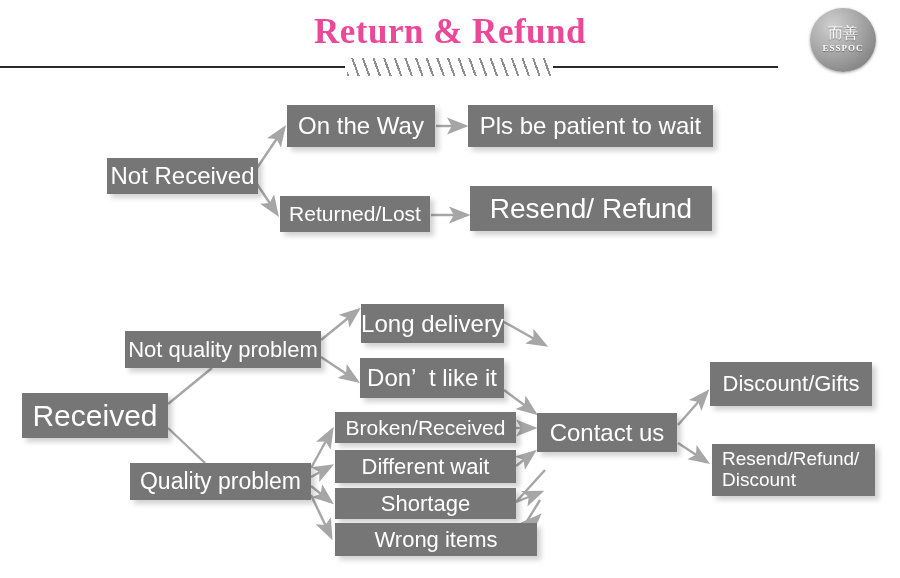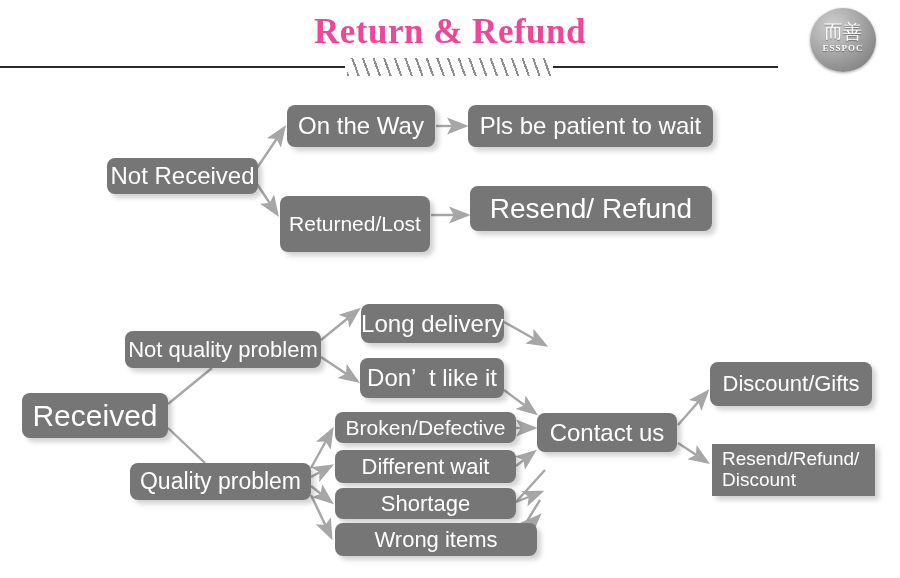--- a/index.html
+++ b/index.html
@@ -36,37 +36,37 @@
   .logo{
     position:absolute;left:810px;top:8px;width:66px;height:64px;
     border-radius:50%;
     background:
       radial-gradient(circle at 34% 28%, #cfcfcf 0%, #a9a9a9 42%, #8c8c8c 72%, #6f6f6f 100%);
     box-shadow:0 1px 3px rgba(0,0,0,.35);
     z-index:6;
     display:flex;flex-direction:column;align-items:center;justify-content:center;
     color:#ffffff;
   }
-  .logo-cn{font-size:19px;line-height:15px;font-family:Liberation Mono, monospace;
+  .logo-cn{font-size:15px;line-height:15px;font-family:Liberation Serif, serif;
     text-shadow:0 1px 1px rgba(0,0,0,.4);}
   .logo-en{font-size:9px;line-height:11px;letter-spacing:1px;font-weight:700;margin-top:2px;
     font-family:"Liberation Serif", serif;text-shadow:0 1px 1px rgba(0,0,0,.4);}
 
   
   .node{
     position:absolute;
     background:#767676;
     color:#ffffff;
     display:flex;align-items:center;
     box-shadow:4px 4px 5px rgba(0,0,0,.18);
     white-space:pre;
     z-index:4;
     box-sizing:border-box;
   }
-  .node.center{justify-content:center;border-radius:8px;}
+  .node.center{justify-content:center;}
   .node.left{justify-content:flex-start;padding-left:10px;}
   .node.multiline{white-space:pre-line;align-items:center;line-height:1.08;}
 
   svg.links{position:absolute;left:0;top:0;width:900px;height:578px;z-index:2;}
 </style>
 </head>
 <body>
 
 <div id="canvas">
 
@@ -118,35 +118,35 @@
       <path d="M678,443 L707,462"></path>
     </g>
   </svg>
 
   <div class="node center" style="left:107px;top:158px;width:151px;height:36px;font-size:24px;">Not Received</div>
 
   <div class="node center" style="left:287px;top:105px;width:148px;height:42px;font-size:24px;">On the Way</div>
 
   <div class="node center" style="left:468px;top:105px;width:245px;height:42px;font-size:24px;">Pls be patient to wait</div>
 
-  <div class="node center" style="left:280px;top:196px;width:150px;height:56px;font-size:21px;text-align:center;">Returned/Lost</div>
+  <div class="node center" style="left:280px;top:196px;width:150px;height:36px;font-size:21px;text-align:center;">Returned/Lost</div>
 
   <div class="node center" style="left:470px;top:186px;width:242px;height:45px;font-size:28px;">Resend/ Refund</div>
 
   <div class="node center" style="left:125px;top:331px;width:196px;height:37px;font-size:22px;">Not quality problem</div>
 
   <div class="node center" style="left:22px;top:393px;width:146px;height:45px;font-size:30px;">Received</div>
 
   <div class="node center" style="left:130px;top:463px;width:181px;height:37px;font-size:23px;">Quality problem</div>
 
   <div class="node center" style="left:361px;top:288px;width:143px;height:39px;font-size:24px;margin-top:16px;">Long delivery</div>
 
   <div class="node center" style="left:360px;top:358px;width:144px;height:40px;font-size:24px;">Don’  t like it</div>
 
-  <div class="node center" style="left:335px;top:412px;width:181px;height:31px;font-size:21px;">Broken/Defective</div>
+  <div class="node center" style="left:335px;top:412px;width:181px;height:31px;font-size:21px;">Broken/Received</div>
 
   <div class="node center" style="left:335px;top:450px;width:181px;height:33px;font-size:22px;">Different wait</div>
 
   <div class="node center" style="left:335px;top:488px;width:181px;height:31px;font-size:22px;">Shortage</div>
 
   <div class="node center" style="left:335px;top:523px;width:202px;height:33px;font-size:22px;">Wrong items</div>
 
   <div class="node center" style="left:537px;top:413px;width:140px;height:39px;font-size:24px;">Contact us</div>
 
   <div class="node center" style="left:710px;top:362px;width:162px;height:44px;font-size:22px;">Discount/Gifts</div>

